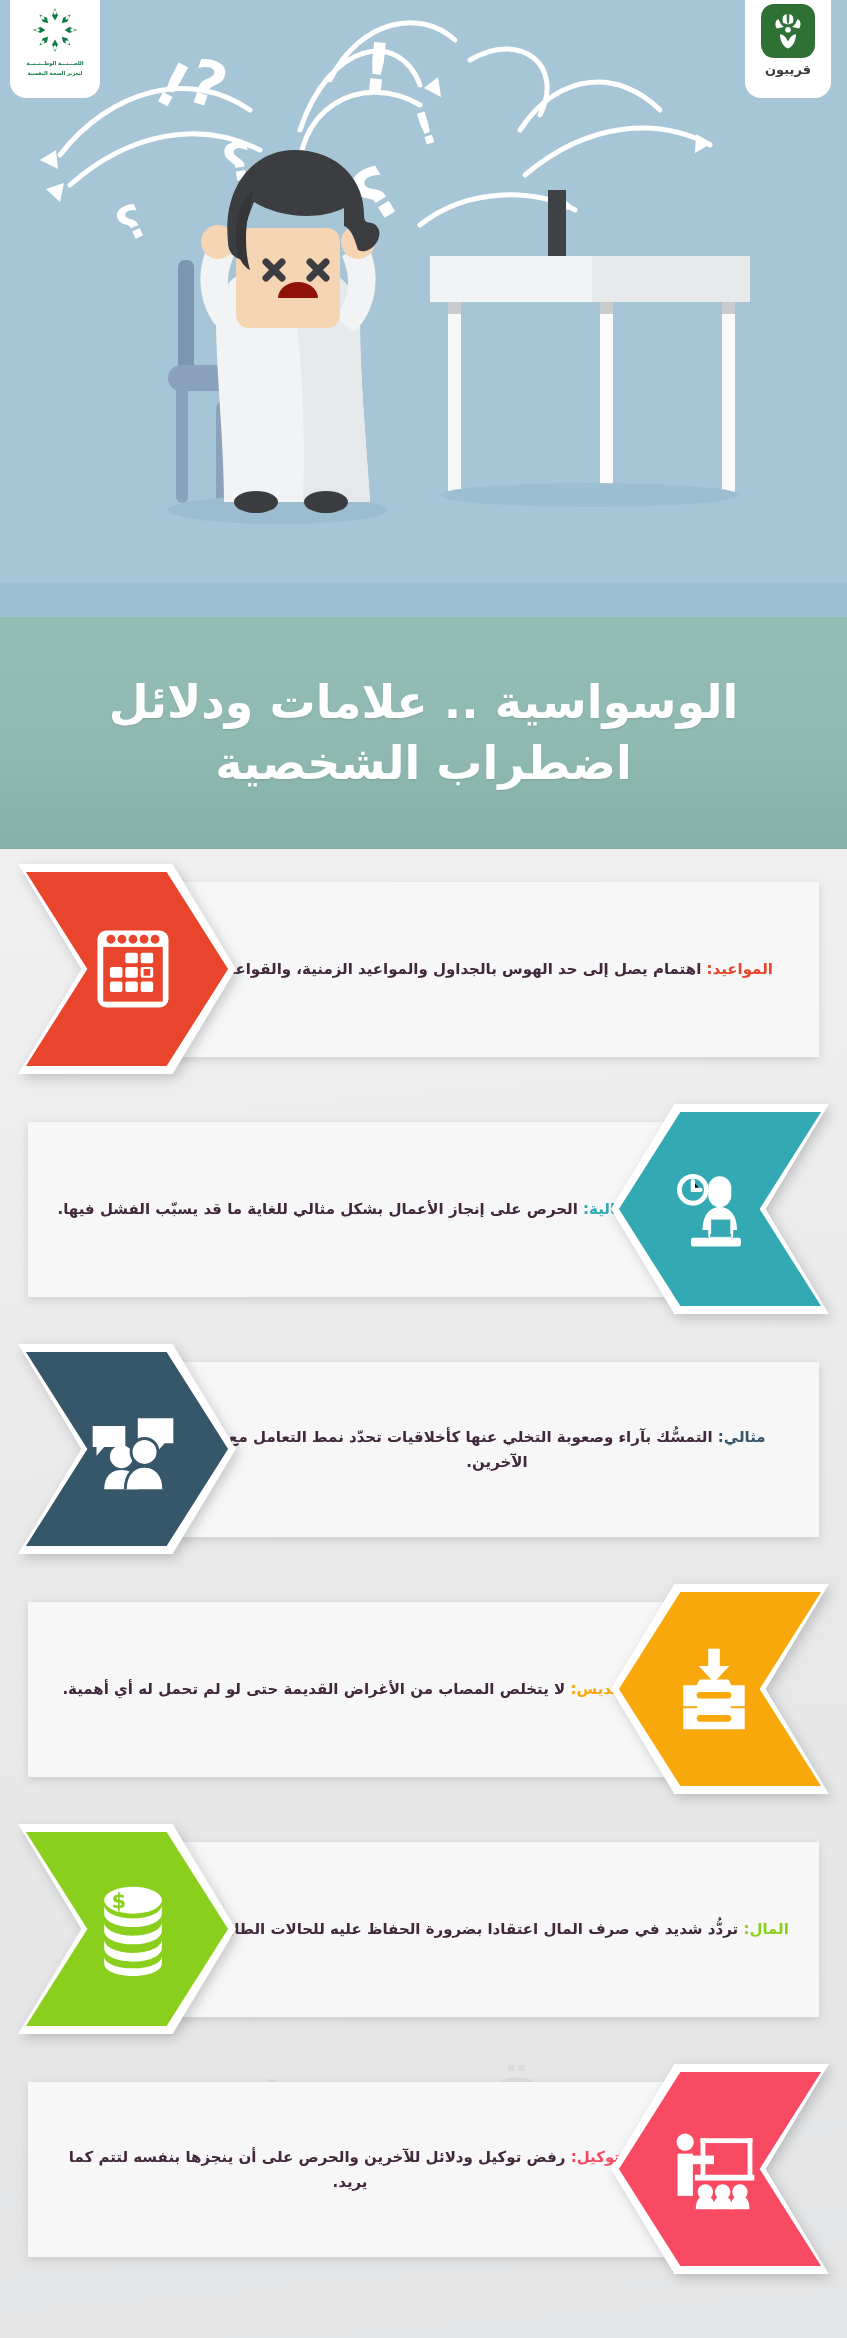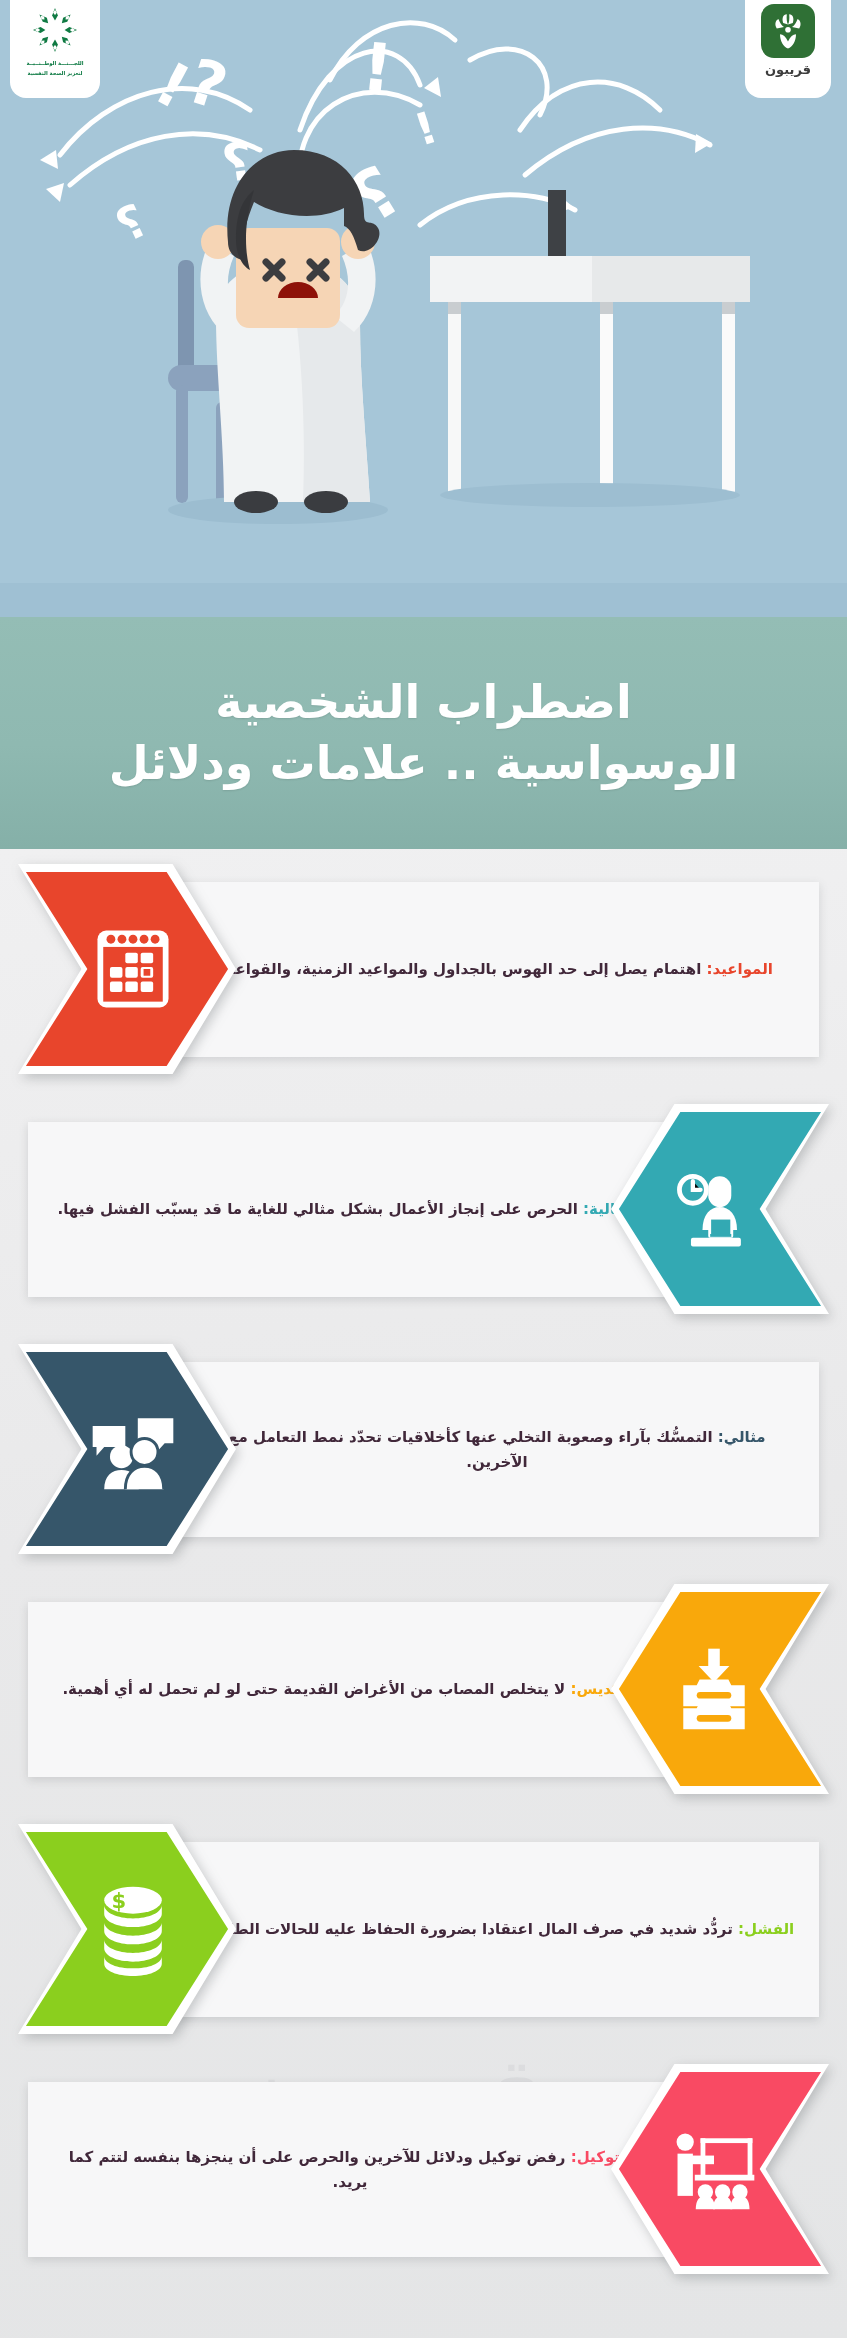--- a/index.html
+++ b/index.html
@@ -196,22 +196,22 @@
             <path d="M30 58 C38 58 44 64 50 76 C56 64 62 58 70 58
                      C70 74 62 90 50 94 C38 90 30 74 30 58 Z"></path>
           </g>
         </svg>
       </div>
       <div class="lbl">قريبون</div>
     </div>
   </div>
 
   <div class="title-band">
+    <div class="ln">الوسواسية .. علامات ودلائل</div>
     <div class="ln">اضطراب الشخصية</div>
-    <div class="ln">الوسواسية .. علامات ودلائل</div>
   </div>
 
   <div class="body-wrap">
     <div class="wm" style="left:230px;top:340px;font-size:86px;">قريبون</div>
     <div class="wm" style="left:250px;top:570px;font-size:86px;">قريبون</div>
     <div class="wm" style="left:240px;top:1190px;font-size:86px;">قريبون</div>
     <div id="rows">
         <div class="row" style="top: 0px;">
           <div class="card card-r">
             <div class="txt" style="left: 0px; right: 0px;">
@@ -332,21 +332,21 @@
                 </g>
                 <rect x="32" y="53" width="36" height="7" rx="3.5" fill="#f9a80b"></rect>
                 <rect x="32" y="77" width="36" height="7" rx="3.5" fill="#f9a80b"></rect>
               </svg>
             </div>
           </div>
         </div>
         <div class="row" style="top: 960px;">
           <div class="card card-r">
             <div class="txt" style="left: 0px; right: 0px;">
-              <p><span class="key" style="color: rgb(139, 207, 30);">الفشل:</span><span> تردُّد شديد في صرف المال اعتقادا بضرورة الحفاظ عليه للحالات الطارئة.</span></p>
+              <p><span class="key" style="color: rgb(139, 207, 30);">المال:</span><span> تردُّد شديد في صرف المال اعتقادا بضرورة الحفاظ عليه للحالات الطارئة.</span></p>
             </div>
           </div>
           <div class="chev pos-left">
             <svg viewBox="0 0 220 240">
               <path d="M0,14 L156,14 L220,120 L156,226 L0,226 L64,120 Z" fill="#ffffff"></path>
               <path d="M8,22 L150,22 L212,120 L150,218 L8,218 L70,120 Z" fill="#8bcf1e"></path>
             </svg>
             <div class="ico" style="transform: translateX(6px);">
               <svg viewBox="0 0 100 100">
                 <g fill="#fff">

